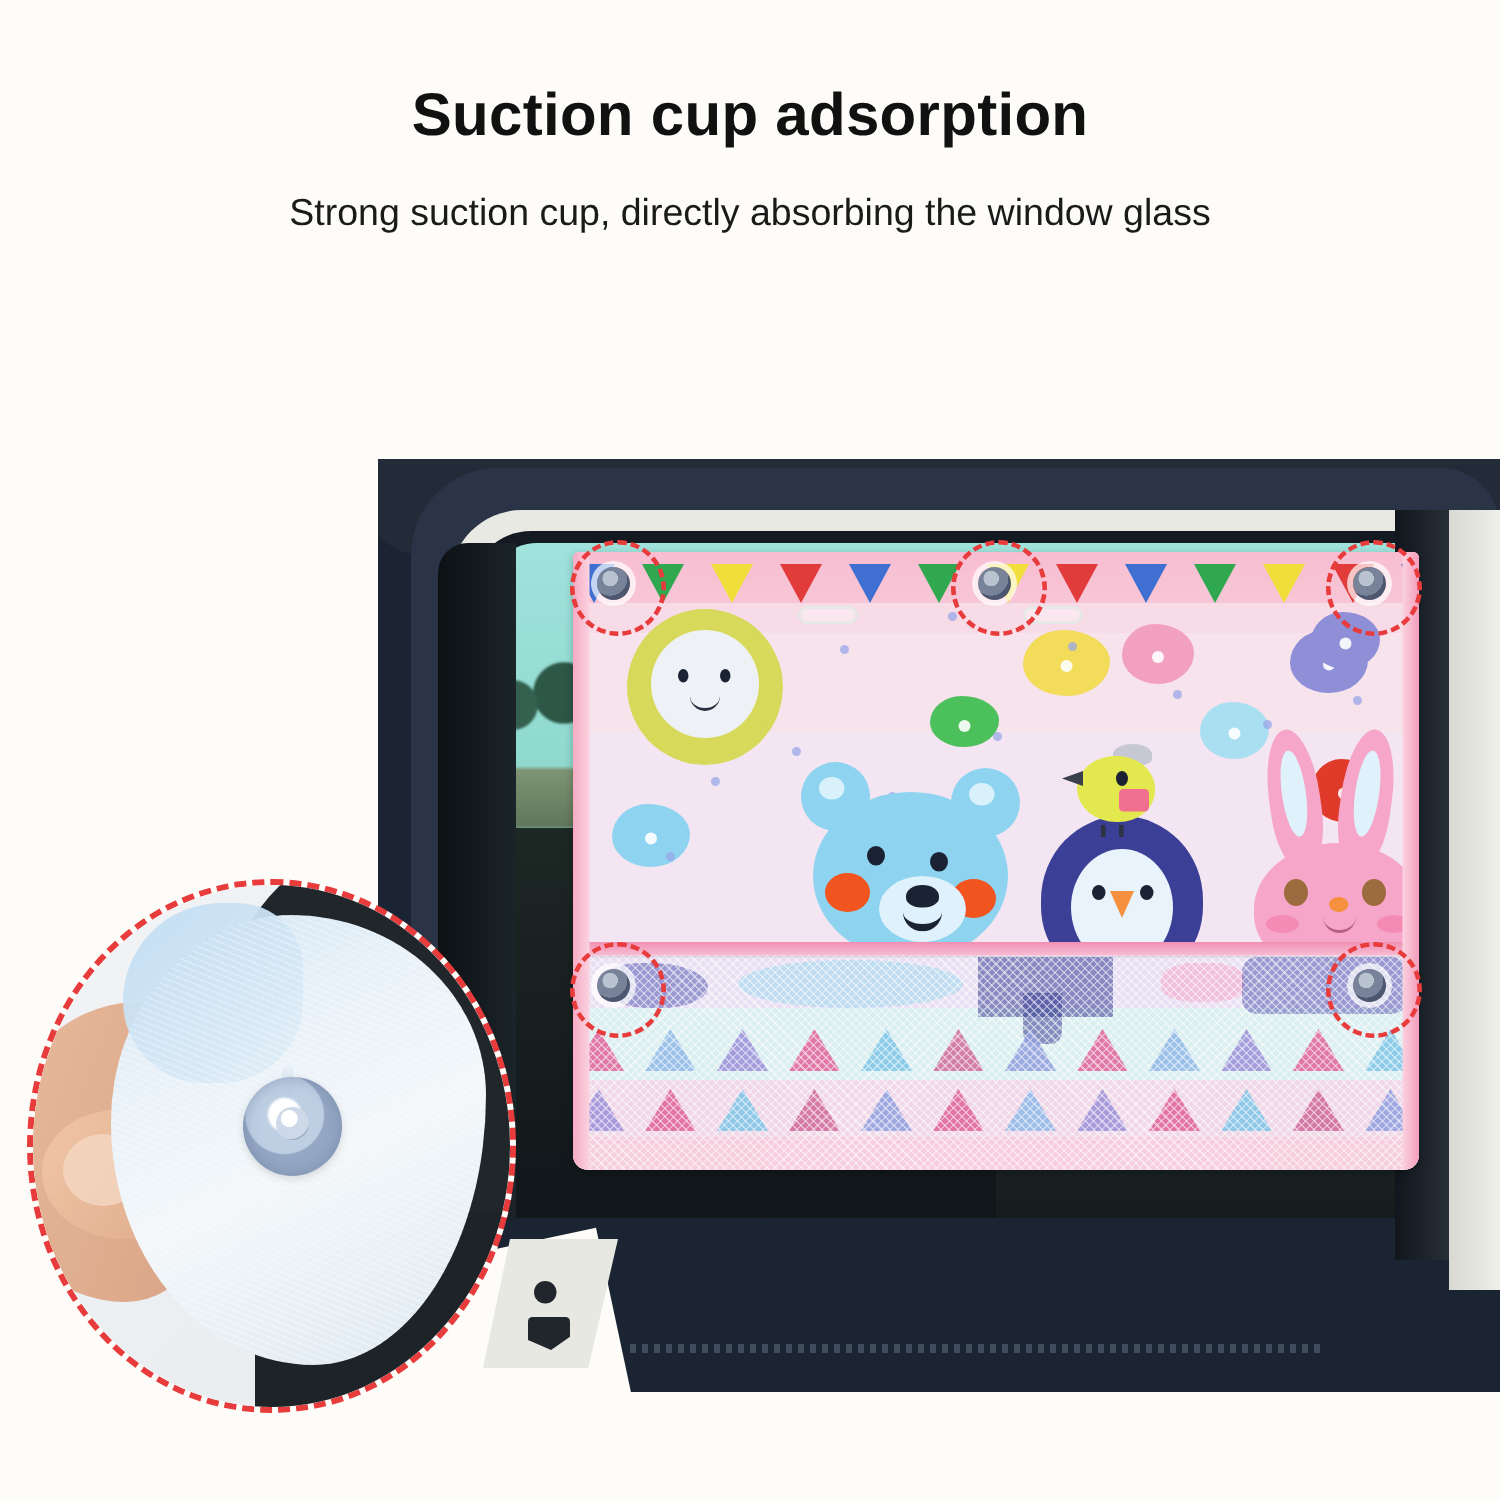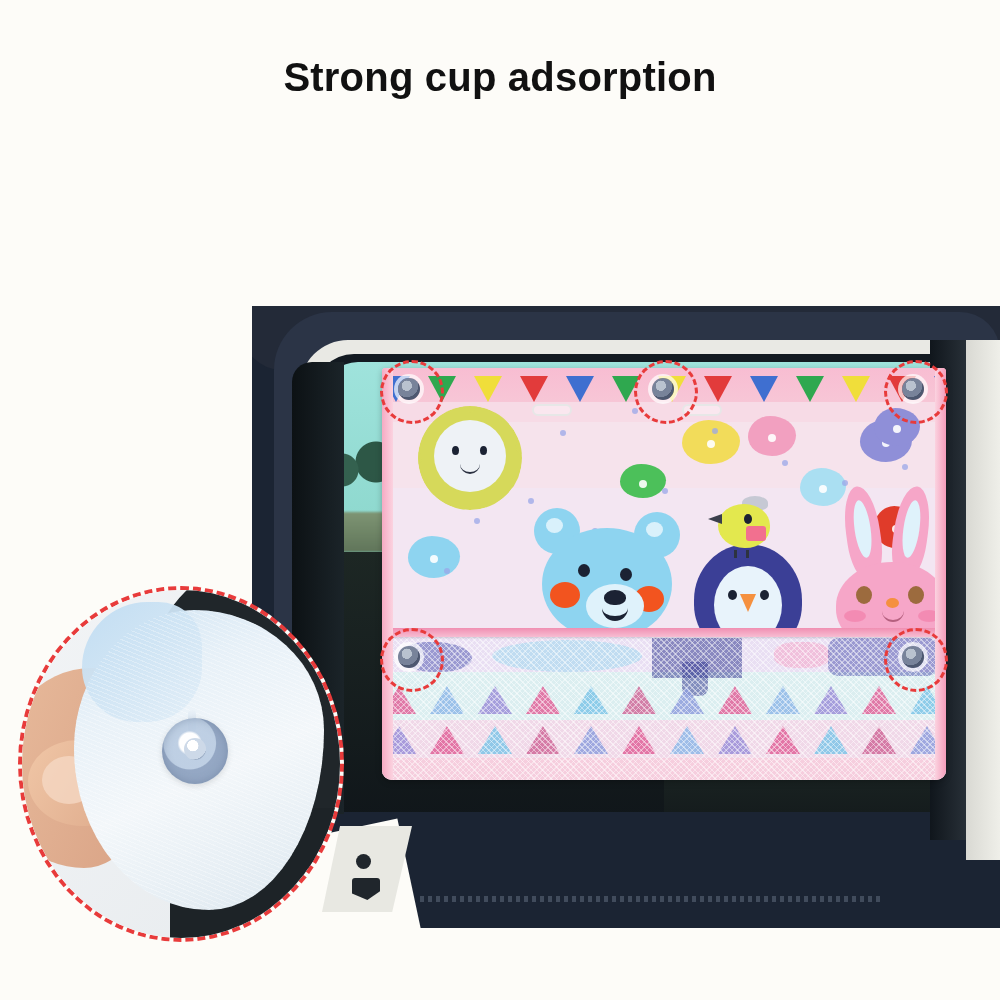--- a/index.html
+++ b/index.html
@@ -290,21 +290,22 @@
   .inset .cup-stem{
     position:absolute;left:166px;top:120px;width:8px;height:22px;
     background:linear-gradient(#e9f1f8,#c9d8e8);border-radius:4px;opacity:.9;
   }
 </style>
 </head>
 <body>
 
 <div class="page">
 
-  <div class="title">Strong cup adsorption</div>
+  <div class="title">Suction cup adsorption</div>
+  <div class="subtitle">Strong suction cup, directly absorbing the window glass</div>
 
   <div class="photo">
 
     <div class="car-body"></div>
     <div class="roof-rail"></div>
     <div class="frame-navy"></div>
     <div class="frame-white"></div>
     <div class="frame-inner"></div>
 
     <div class="glass">

